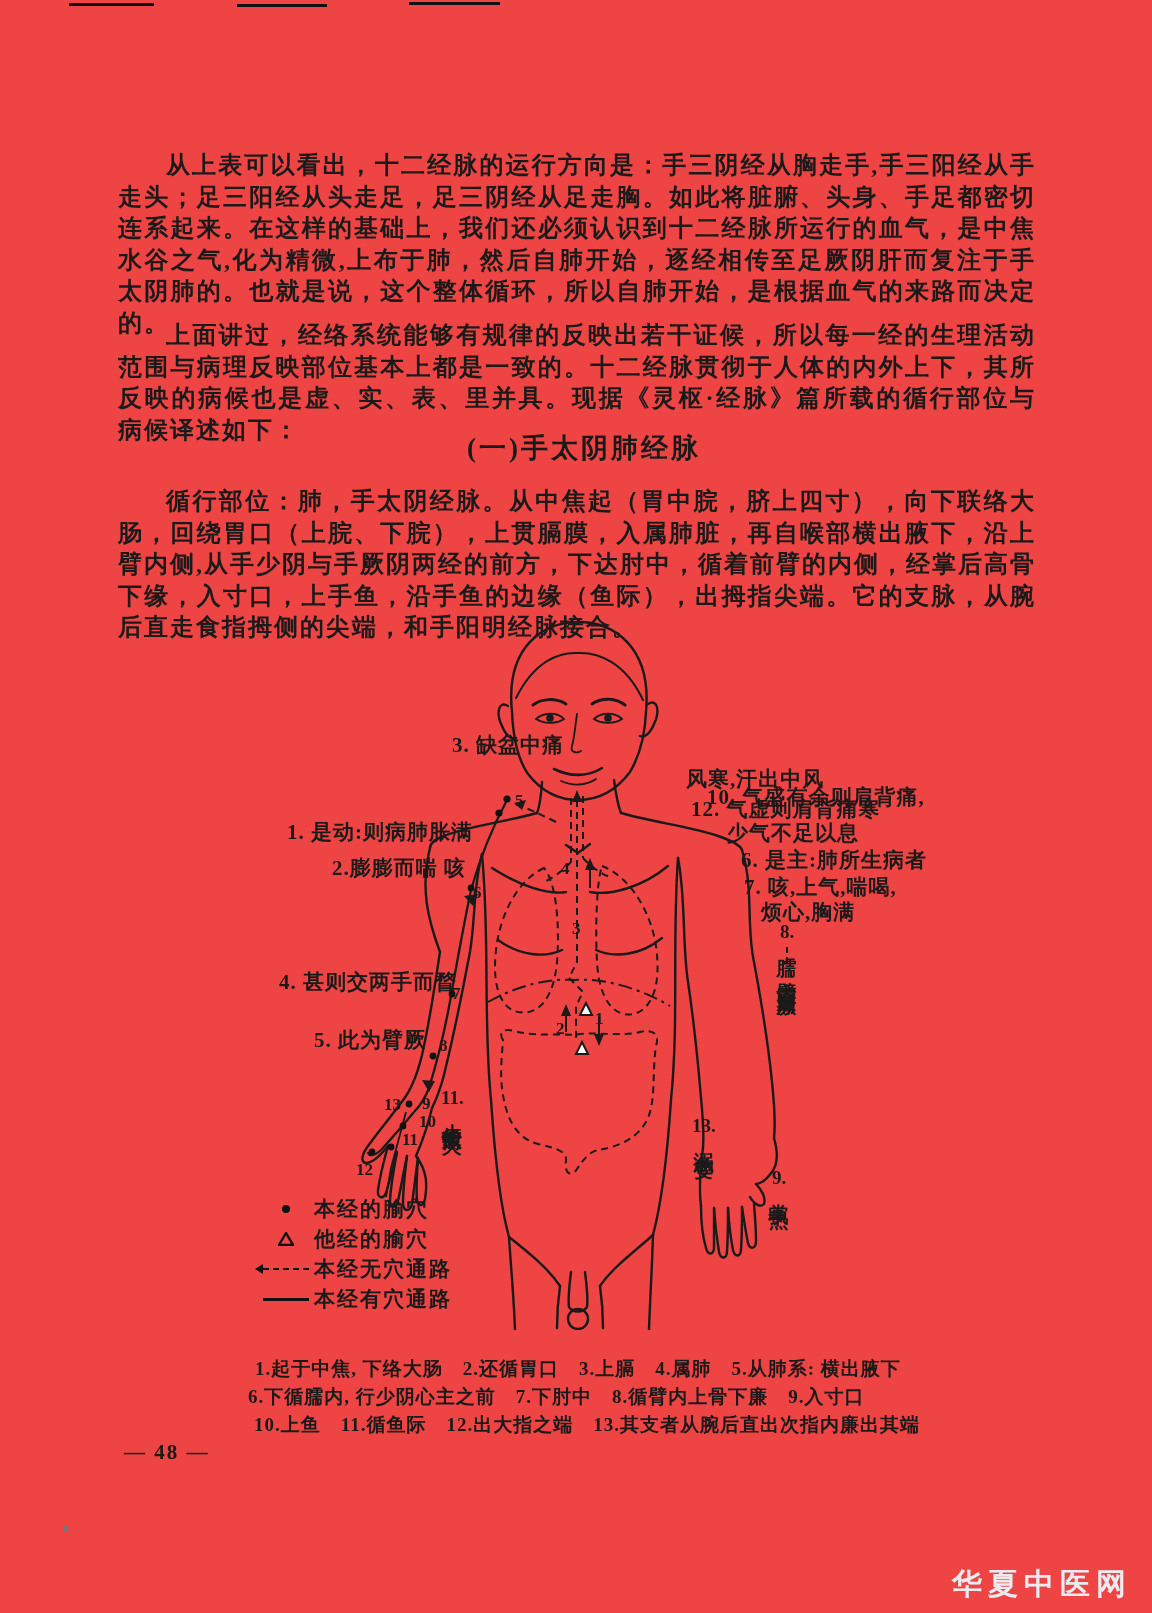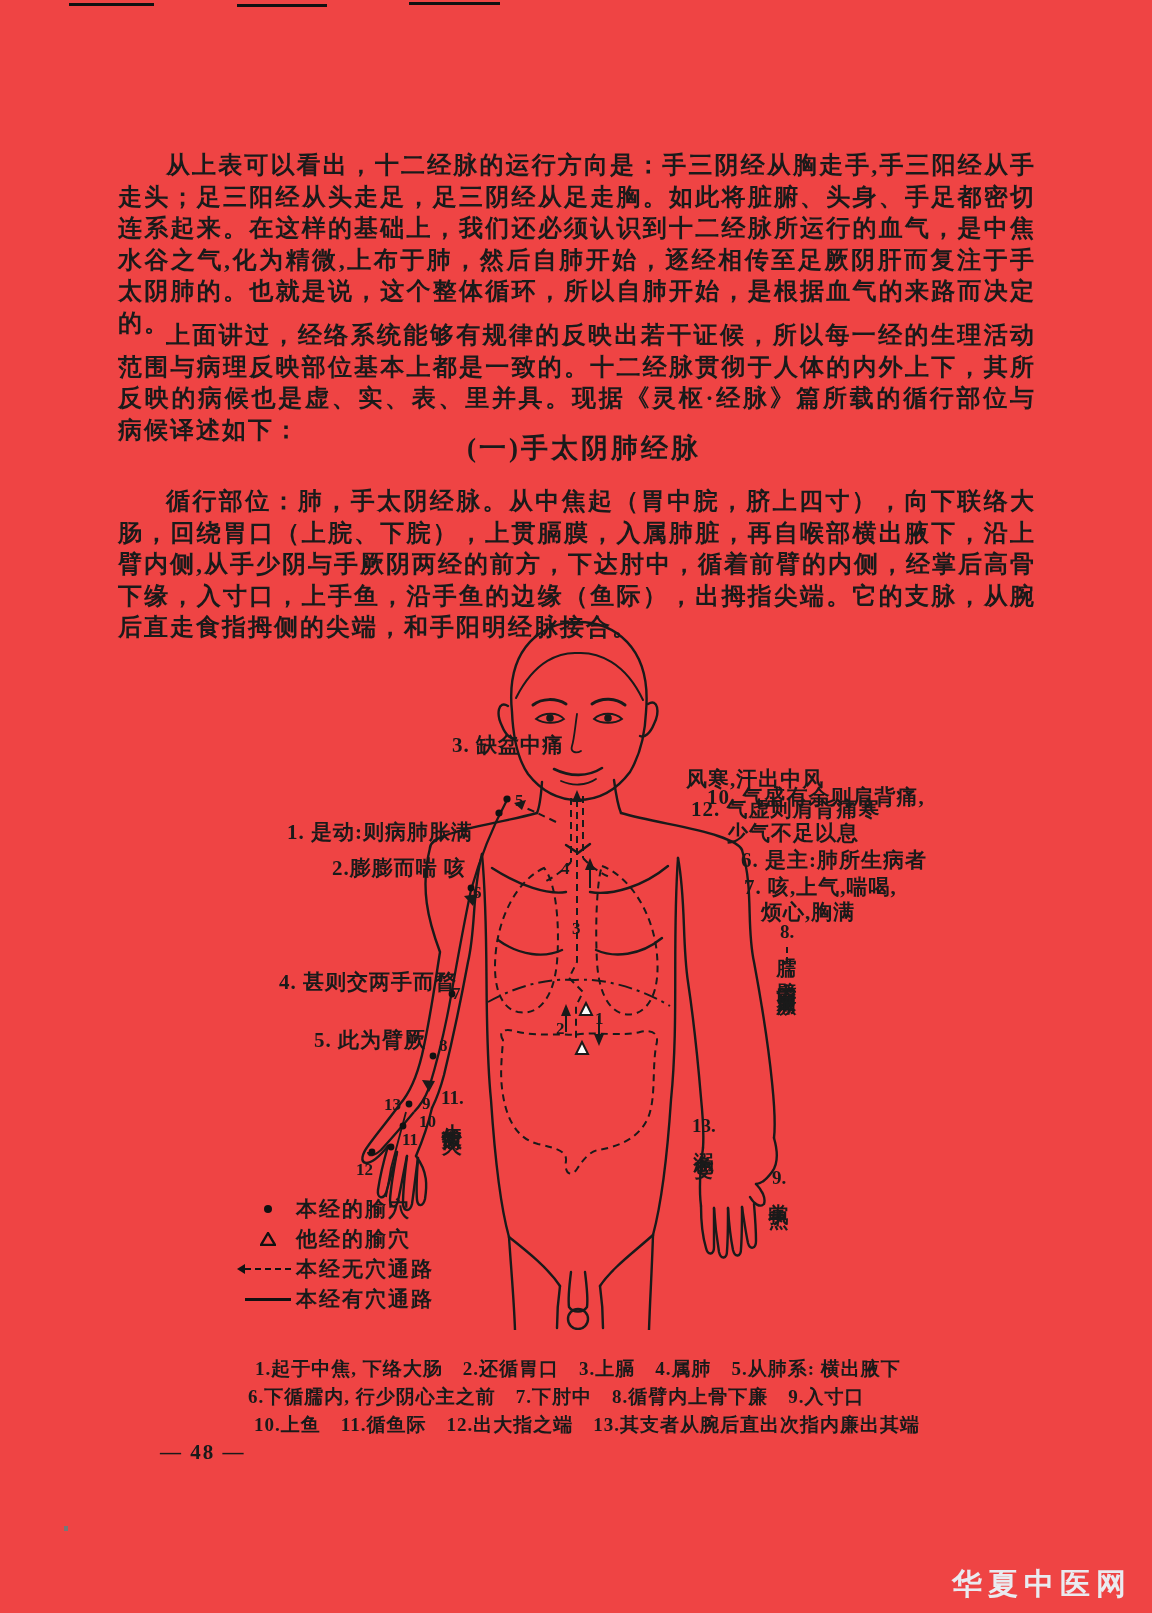--- a/index.html
+++ b/index.html
@@ -25,21 +25,21 @@
   .legend-label{font-size:21px;font-weight:700;letter-spacing:2px;}
   .sym-dot{width:8px;height:8px;background:#111;border-radius:50%;}
   .sym-solid{width:46px;height:3px;background:#111;}
   .sym-dash{width:46px;border-top:2.5px dashed #111;position:relative;}
   .sym-dash::before{
     content:"";position:absolute;left:-8px;top:-6px;width:0;height:0;
     border-top:5px solid transparent;border-bottom:5px solid transparent;border-right:8px solid #111;
   }
   .caption{font-size:23px;font-weight:700;letter-spacing:2px;width:600px;text-align:center;}
   .note-line{font-size:19px;font-weight:700;letter-spacing:1px;white-space:nowrap;}
-  .pageno{font-size:21px;font-weight:700;letter-spacing:2px;margin-left:36px;}
+  .pageno{font-size:21px;font-weight:700;letter-spacing:2px;}
   .watermark{font-size:30px;font-weight:700;letter-spacing:6px;color:#e9ebf0;}
   .topmark{height:3px;background:#111;}
   svg text{font-family:"Liberation Serif",serif;font-weight:700;}
 </style>
 </head>
 <body>
 
 <div id="page">
 
   <div class="abs topmark" style="left:69px;top:3px;width:85px;"></div>
@@ -203,21 +203,21 @@
   </div>
   <div class="abs vlabel" style="left:692px;top:1116px;">
     <span class="vnum">13.</span>
     <span class="vtext">溺色变</span>
   </div>
   <div class="abs vlabel" style="left:768px;top:1168px;">
     <span class="vnum">9.</span>
     <span class="vtext">掌中热</span>
   </div>
 
-  <div class="abs" style="left:240px;top:1194px;">
+  <div class="abs" style="left:258px;top:1194px;">
     <div class="legend-row">
       <span class="legend-sym">
           <span class="sym-dot"></span>
         </span>
       <span class="legend-label">本经的腧穴</span>
     </div>
     <div class="legend-row">
       <span class="legend-sym">
         <svg width="16" height="14">
             <polygon points="8,1 1,13 15,13" fill="none" stroke="#111" stroke-width="2.4"></polygon>

